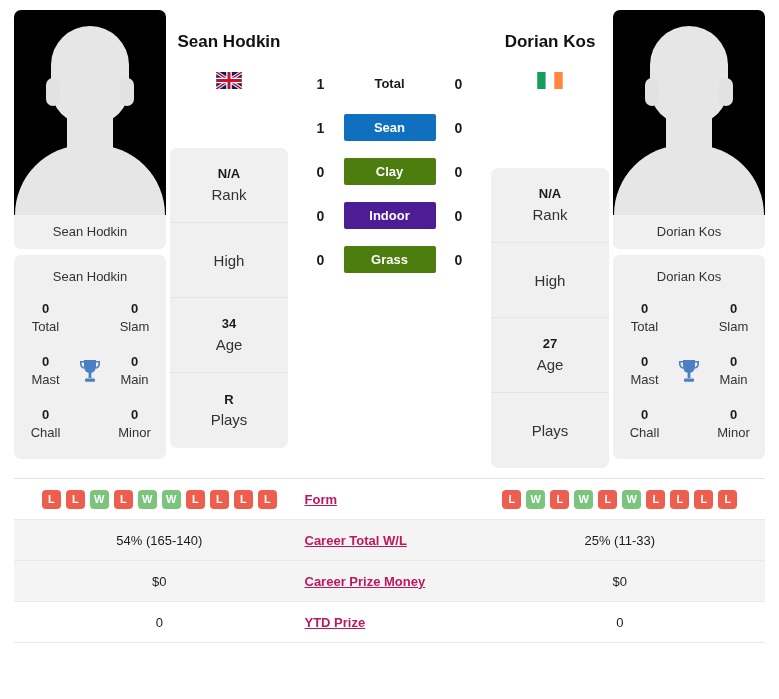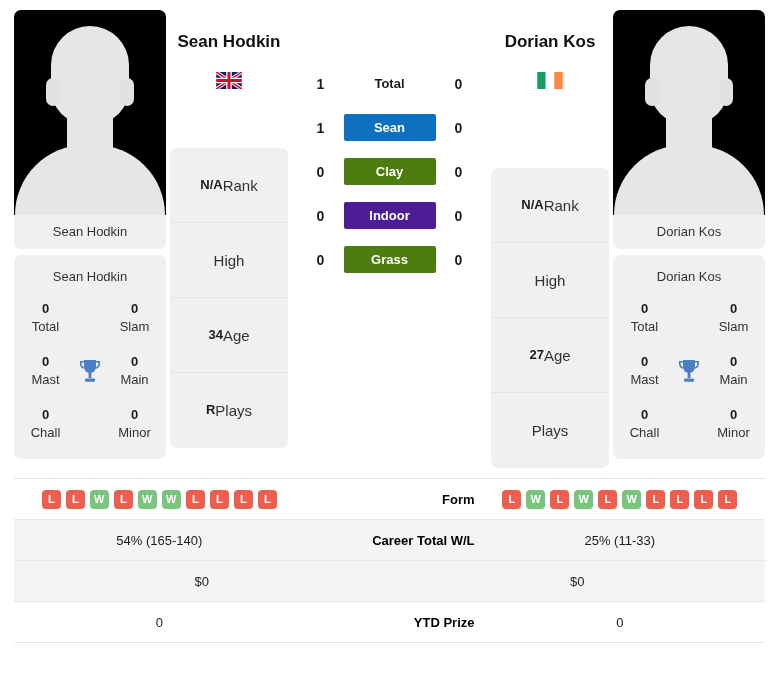--- a/index.html
+++ b/index.html
@@ -125,20 +125,21 @@
   }
   .flag { margin-top: 20px; }
   .info-card {
     background: #f0f0f0;
     border-radius: 7px;
     overflow: hidden;
   }
   .info-row {
     height: 75px;
     display: flex;
+    flex-direction: column;
     align-items: center;
     justify-content: center;
     border-bottom: 1px solid #e4e4e4;
     line-height: 1.4;
   }
   .info-row:last-child { border-bottom: none; }
   .info-row .val { font-size: 13px; font-weight: bold; color: #1b1b1b; }
   .info-row .lab { font-size: 15px; color: #333; }
 
   
@@ -197,24 +198,25 @@
   .st-side {
     flex: 1 1 0;
     display: flex;
     align-items: center;
     justify-content: center;
     font-size: 13px;
     color: #1b1b1b;
   }
   .st-mid {
     flex: 0 0 170px;
-    text-align: right;
+    text-align: left;
     font-size: 13px;
     font-weight: bold;
-    color: #000000;
+    color: #be185d;
+    text-decoration: underline;
   }
   .form-strip { display: flex; gap: 5px; }
   .fb {
     width: 19px; height: 19px;
     border-radius: 4px;
     color: #ffffff;
     font-size: 11px;
     font-weight: bold;
     display: flex;
     align-items: center;
@@ -472,20 +474,21 @@
 
     <div class="strow alt">
       <div class="st-side">54% (165-140)</div>
       <div class="st-mid">Career Total W/L</div>
       <div class="st-side">25% (11-33)</div>
     </div>
 
 
     <div class="strow alt">
       <div class="st-side">$0</div>
+      <div class="st-mid">Career Prize Money</div>
       <div class="st-side">$0</div>
     </div>
 
     <div class="strow">
       <div class="st-side">0</div>
       <div class="st-mid">YTD Prize</div>
       <div class="st-side">0</div>
     </div>
 
   </div>

